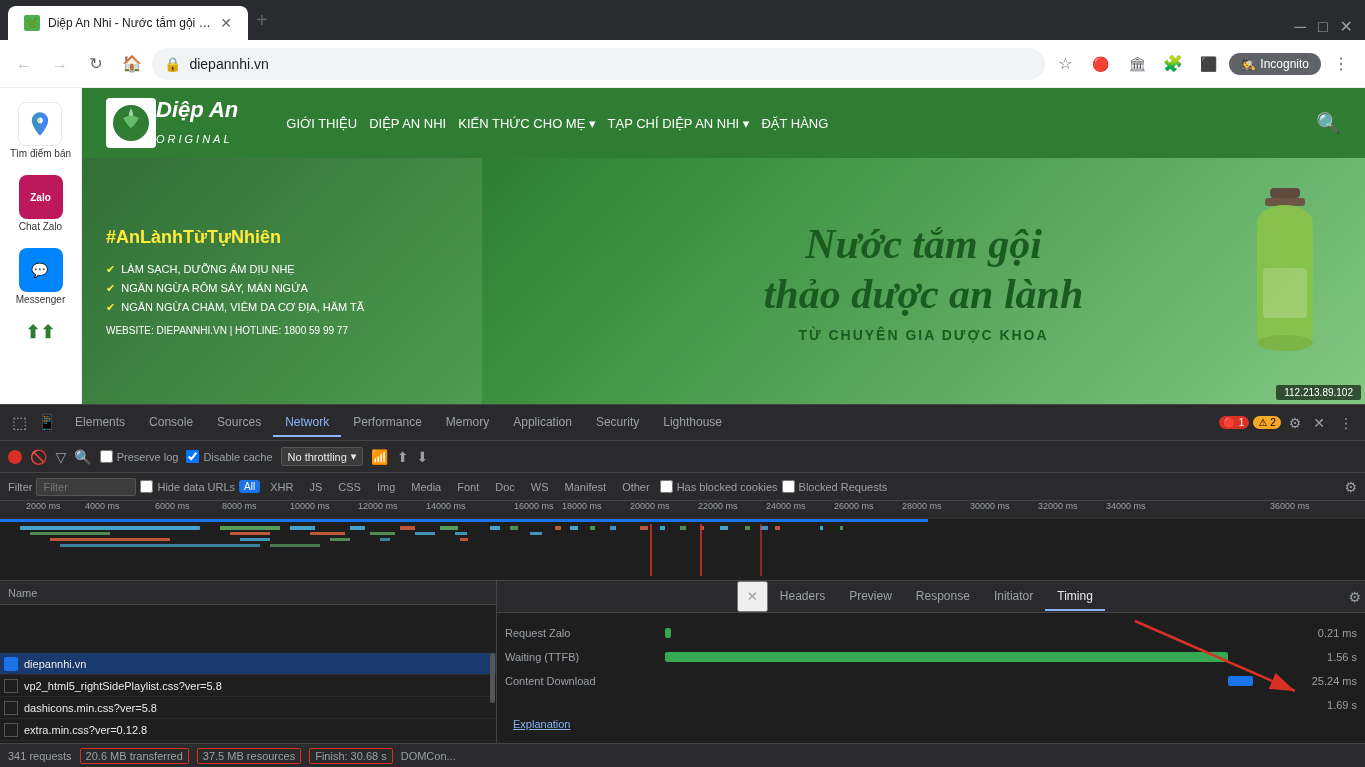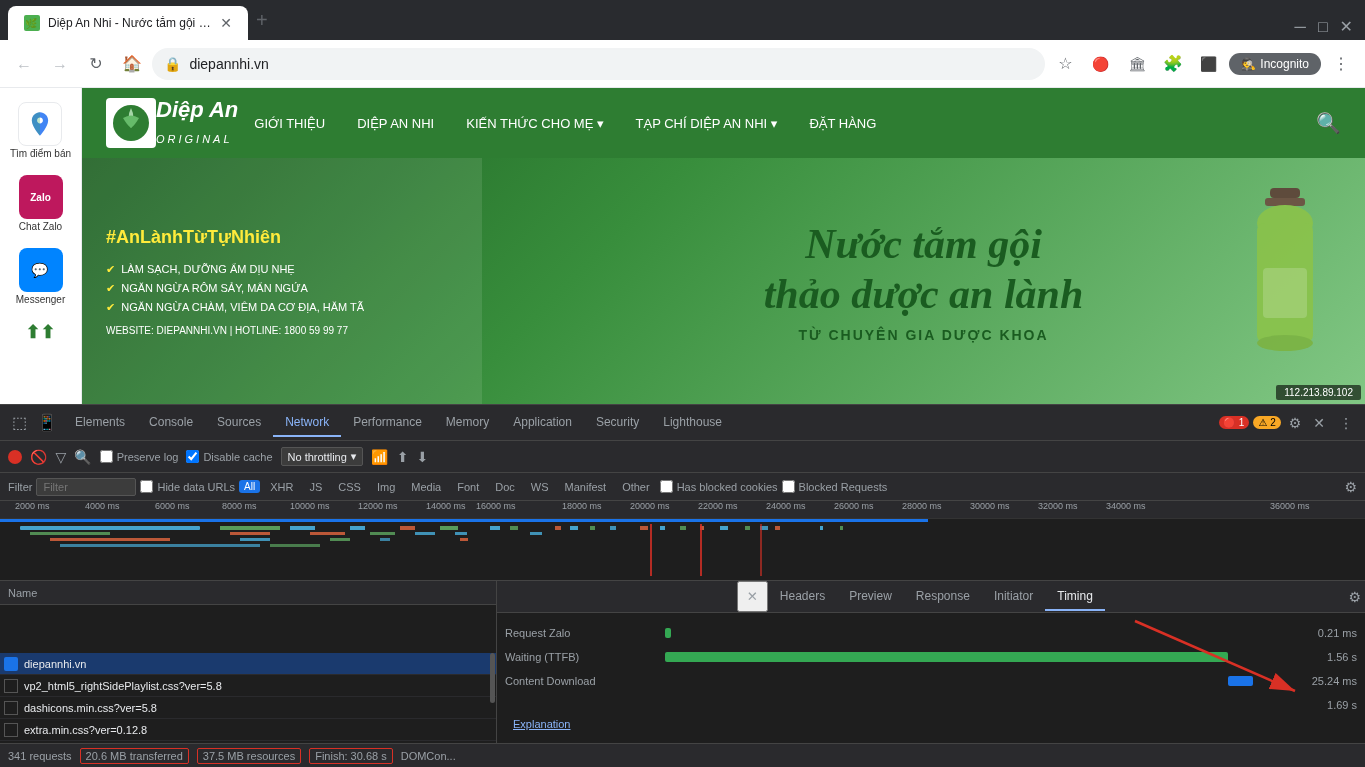--- a/index.html
+++ b/index.html
@@ -30,21 +30,21 @@
     .maps-icon { background: white; border: 1px solid #e8eaed; }
     .zalo-icon { background: #be185d; color: white; font-weight: bold; font-size: 10px; }
     .messenger-icon { background: #0084ff; color: white; font-size: 14px; }
     .up-arrows { color: #2e7d32; font-size: 18px; font-weight: bold; }
 
     .website-main { margin-left: 82px; height: 100%; background: #2e7d32; position: relative; overflow: hidden; }
     .website-header { background: #2e7d32; height: 70px; display: flex; align-items: center; padding: 0 24px; gap: 16px; }
     .site-logo { display: flex; align-items: center; }
     .logo-icon { width: 50px; height: 50px; background: white; border-radius: 4px; display: flex; align-items: center; justify-content: center; }
     .logo-text { color: white; font-size: 22px; font-weight: bold; font-style: italic; }
-    .nav-links { display: flex; gap: 32px; }
+    .nav-links { display: flex; gap: 12px; margin-left: 32px; }
     .nav-link { color: white; font-size: 13px; font-weight: 500; cursor: pointer; display: flex; align-items: center; gap: 4px; }
     .search-icon-header { color: white; font-size: 20px; margin-left: auto; cursor: pointer; }
     .website-banner { height: 246px; background: linear-gradient(135deg, #1b5e20 0%, #388e3c 40%, #81c784 100%); display: flex; position: relative; justify-content: center; }
     .banner-left { width: 400px; padding: 24px; background: rgba(255,255,255,0.1); display: flex; flex-direction: column; justify-content: center; }
     .banner-tag { color: #ffeb3b; font-size: 18px; font-weight: bold; margin-bottom: 12px; }
     .banner-feature { color: white; font-size: 11px; margin: 3px 0; display: flex; align-items: center; gap: 6px; }
     .check-mark { color: #ffeb3b; }
     .banner-website { color: white; font-size: 10px; margin-top: 8px; }
     .banner-right { flex: 1; position: relative; display: flex; align-items: center; justify-content: center; }
     .ip-badge { position: absolute; bottom: 4px; right: 4px; background: rgba(0,0,0,0.6); color: white; font-size: 10px; padding: 2px 8px; border-radius: 2px; }
@@ -299,28 +299,28 @@
     </label>
     <label class="filter-checkbox" style="font-size:11px;color:#9aa0a6;">
       <input type="checkbox" style=""> 
         <span>Blocked Requests</span>
     </label>
     <button style="background:none;border:none;color:#9aa0a6;margin-left:auto;cursor:pointer;font-size:14px;">⚙</button>
   </div>
 
   <div style="height:18px;background:#2a2a2d;position:relative;overflow:hidden;border-bottom:1px solid #333;">
     <div style="display:flex;width:100%;height:100%;font-size:9px;color:#9aa0a6;overflow:hidden;">
-      <span style="position:absolute;left:15px;text-align:right;">2000 ms</span>
+      <span style="position:absolute;left:26px;text-align:right;">2000 ms</span>
       <span style="position:absolute;left:85px;">4000 ms</span>
       <span style="position:absolute;left:155px;">6000 ms</span>
       <span style="position:absolute;left:222px;">8000 ms</span>
       <span style="position:absolute;left:290px;">10000 ms</span>
       <span style="position:absolute;left:358px;">12000 ms</span>
       <span style="position:absolute;left:426px;">14000 ms</span>
-      <span style="position:absolute;left:476px;">16000 ms</span>
+      <span style="position:absolute;left:514px;">16000 ms</span>
       <span style="position:absolute;left:562px;">18000 ms</span>
       <span style="position:absolute;left:630px;">20000 ms</span>
       <span style="position:absolute;left:698px;">22000 ms</span>
       <span style="position:absolute;left:766px;">24000 ms</span>
       <span style="position:absolute;left:834px;">26000 ms</span>
       <span style="position:absolute;left:902px;">28000 ms</span>
       <span style="position:absolute;left:970px;">30000 ms</span>
       <span style="position:absolute;left:1038px;">32000 ms</span>
       <span style="position:absolute;left:1106px;">34000 ms</span>
       <span style="position:absolute;left:1270px;">36000 ms</span>

